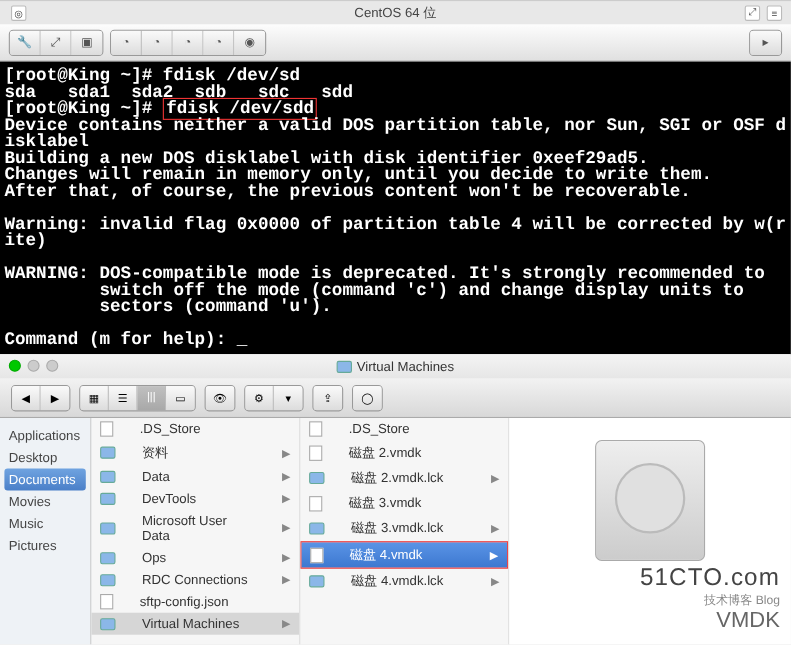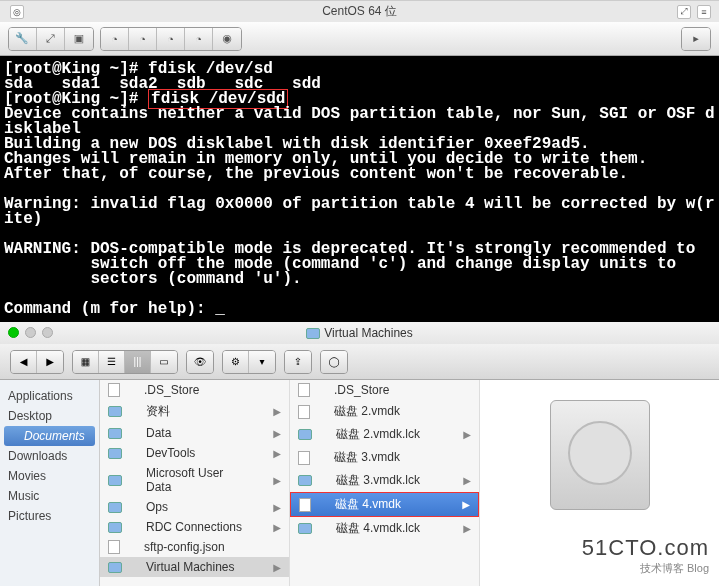--- a/index.html
+++ b/index.html
@@ -66,27 +66,27 @@
   display:flex; align-items:center; padding:0 10px; gap:8px;
 }
 .seg { display:flex; border:1px solid #999; border-radius:4px; overflow:hidden; }
 .seg-btn { width:26px; height:22px; background:linear-gradient(#fafafa,#dcdcdc); border-right:1px solid #bbb; display:flex; align-items:center; justify-content:center; font-size:10px; }
 .seg-btn:last-child{border-right:none;}
 .seg-btn.active { background:linear-gradient(#c0c0c0,#a8a8a8); color:#fff; }
 .finder-body {
   display:flex; height: calc(100% - 58px);
 }
 .sidebar {
-  width:100px; background:#eef2f6; border-right:1px solid #ccc;
+  width:83px; background:#eef2f6; border-right:1px solid #ccc;
   font-size:12px; padding-top:6px;
 }
 .sidebar-item {
   padding:3px 8px; color:#444;
 }
-.sidebar-item.selected { background:linear-gradient(#6fa3e0,#4a7fc8); color:#fff; border-radius:3px; margin:0 4px; padding-left:20px;font-style:italic;}
+.sidebar-item.selected { background:linear-gradient(#6fa3e0,#4a7fc8); color:#fff; border-radius:3px; margin:0 4px; padding-left:4px;}
 .col {
   width:190px; border-right:1px solid #ddd;
   font-size:12px; overflow:hidden;
 }
 .row {
   display:flex; align-items:center; padding:3px 8px; gap:24px;
   color:#333;
 }
 .row.selected-folder { background:#d6d6d6; }
 .row.selected-file { background:linear-gradient(#5a94e6,#3d78d0); color:#fff; border:1px solid #e33; }
@@ -196,21 +196,20 @@
       </div>
     <div class="seg">
         <div class="seg-btn">◯</div>
       </div>
   </div>
   <div class="finder-body">
     <div class="sidebar" id="sidebar">
         <div class="sidebar-item">Applications</div>
         <div class="sidebar-item">Desktop</div>
         <div class="sidebar-item selected">Documents</div>
-        <div class="sidebar-item">Downloads</div>
         <div class="sidebar-item">Movies</div>
         <div class="sidebar-item">Music</div>
         <div class="sidebar-item">Pictures</div>
       </div>
     <div class="col" id="col1">
         <div class="row">
           <span class="file-ic"></span>
           <span>.DS_Store</span>
         </div>
         <div class="row">
@@ -289,13 +288,14 @@
       </div>
     <div class="preview">
       <div class="disk-ic"></div>
     </div>
   </div>
 </div>
 
 <div class="watermark">
   <div class="big">51CTO.com</div>
   <div class="sm">技术博客   Blog</div>
+  <div class="vmdk">VMDK</div>
 </div>
 
 </body></html>

